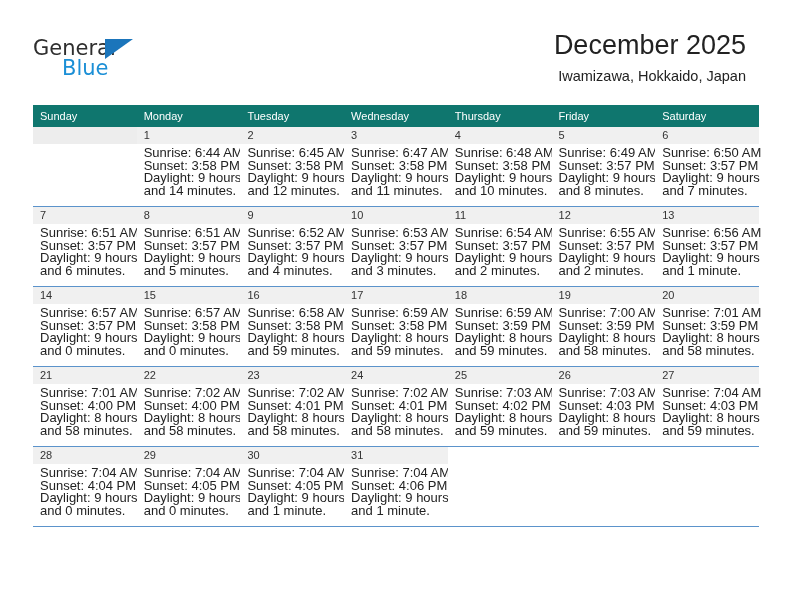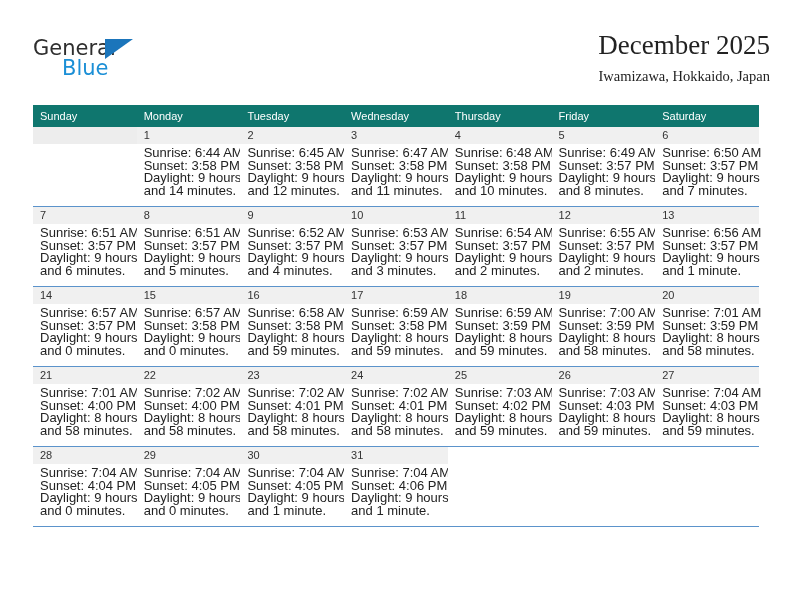--- a/index.html
+++ b/index.html
@@ -19,21 +19,21 @@
     width: 792px;
     height: 612px;
     box-sizing: border-box;
   }
 
   
   .header {
     position: absolute;
     left: 33px;
     top: 28px;
-    right: 22px;
+    right: 46px;
     height: 70px;
   }
   .brand {
     position: absolute;
     left: 0;
     top: 8px;
     width: 150px;
     height: 50px;
   }
   .brand-general {
@@ -61,21 +61,20 @@
     font-size: 21px;
     color: #1b8fd6;
     font-family: "DejaVu Sans", sans-serif;
   }
 
   .title-block {
     position: absolute;
     right: 0;
     top: 0;
     text-align: right;
-    font-family: Liberation Serif, serif;
   }
   .cal-title {
     font-size: 27px;
     font-weight: normal;
     color: #222222;
     line-height: 34px;
     white-space: nowrap;
   }
   .cal-subtitle {
     font-size: 14.5px;

